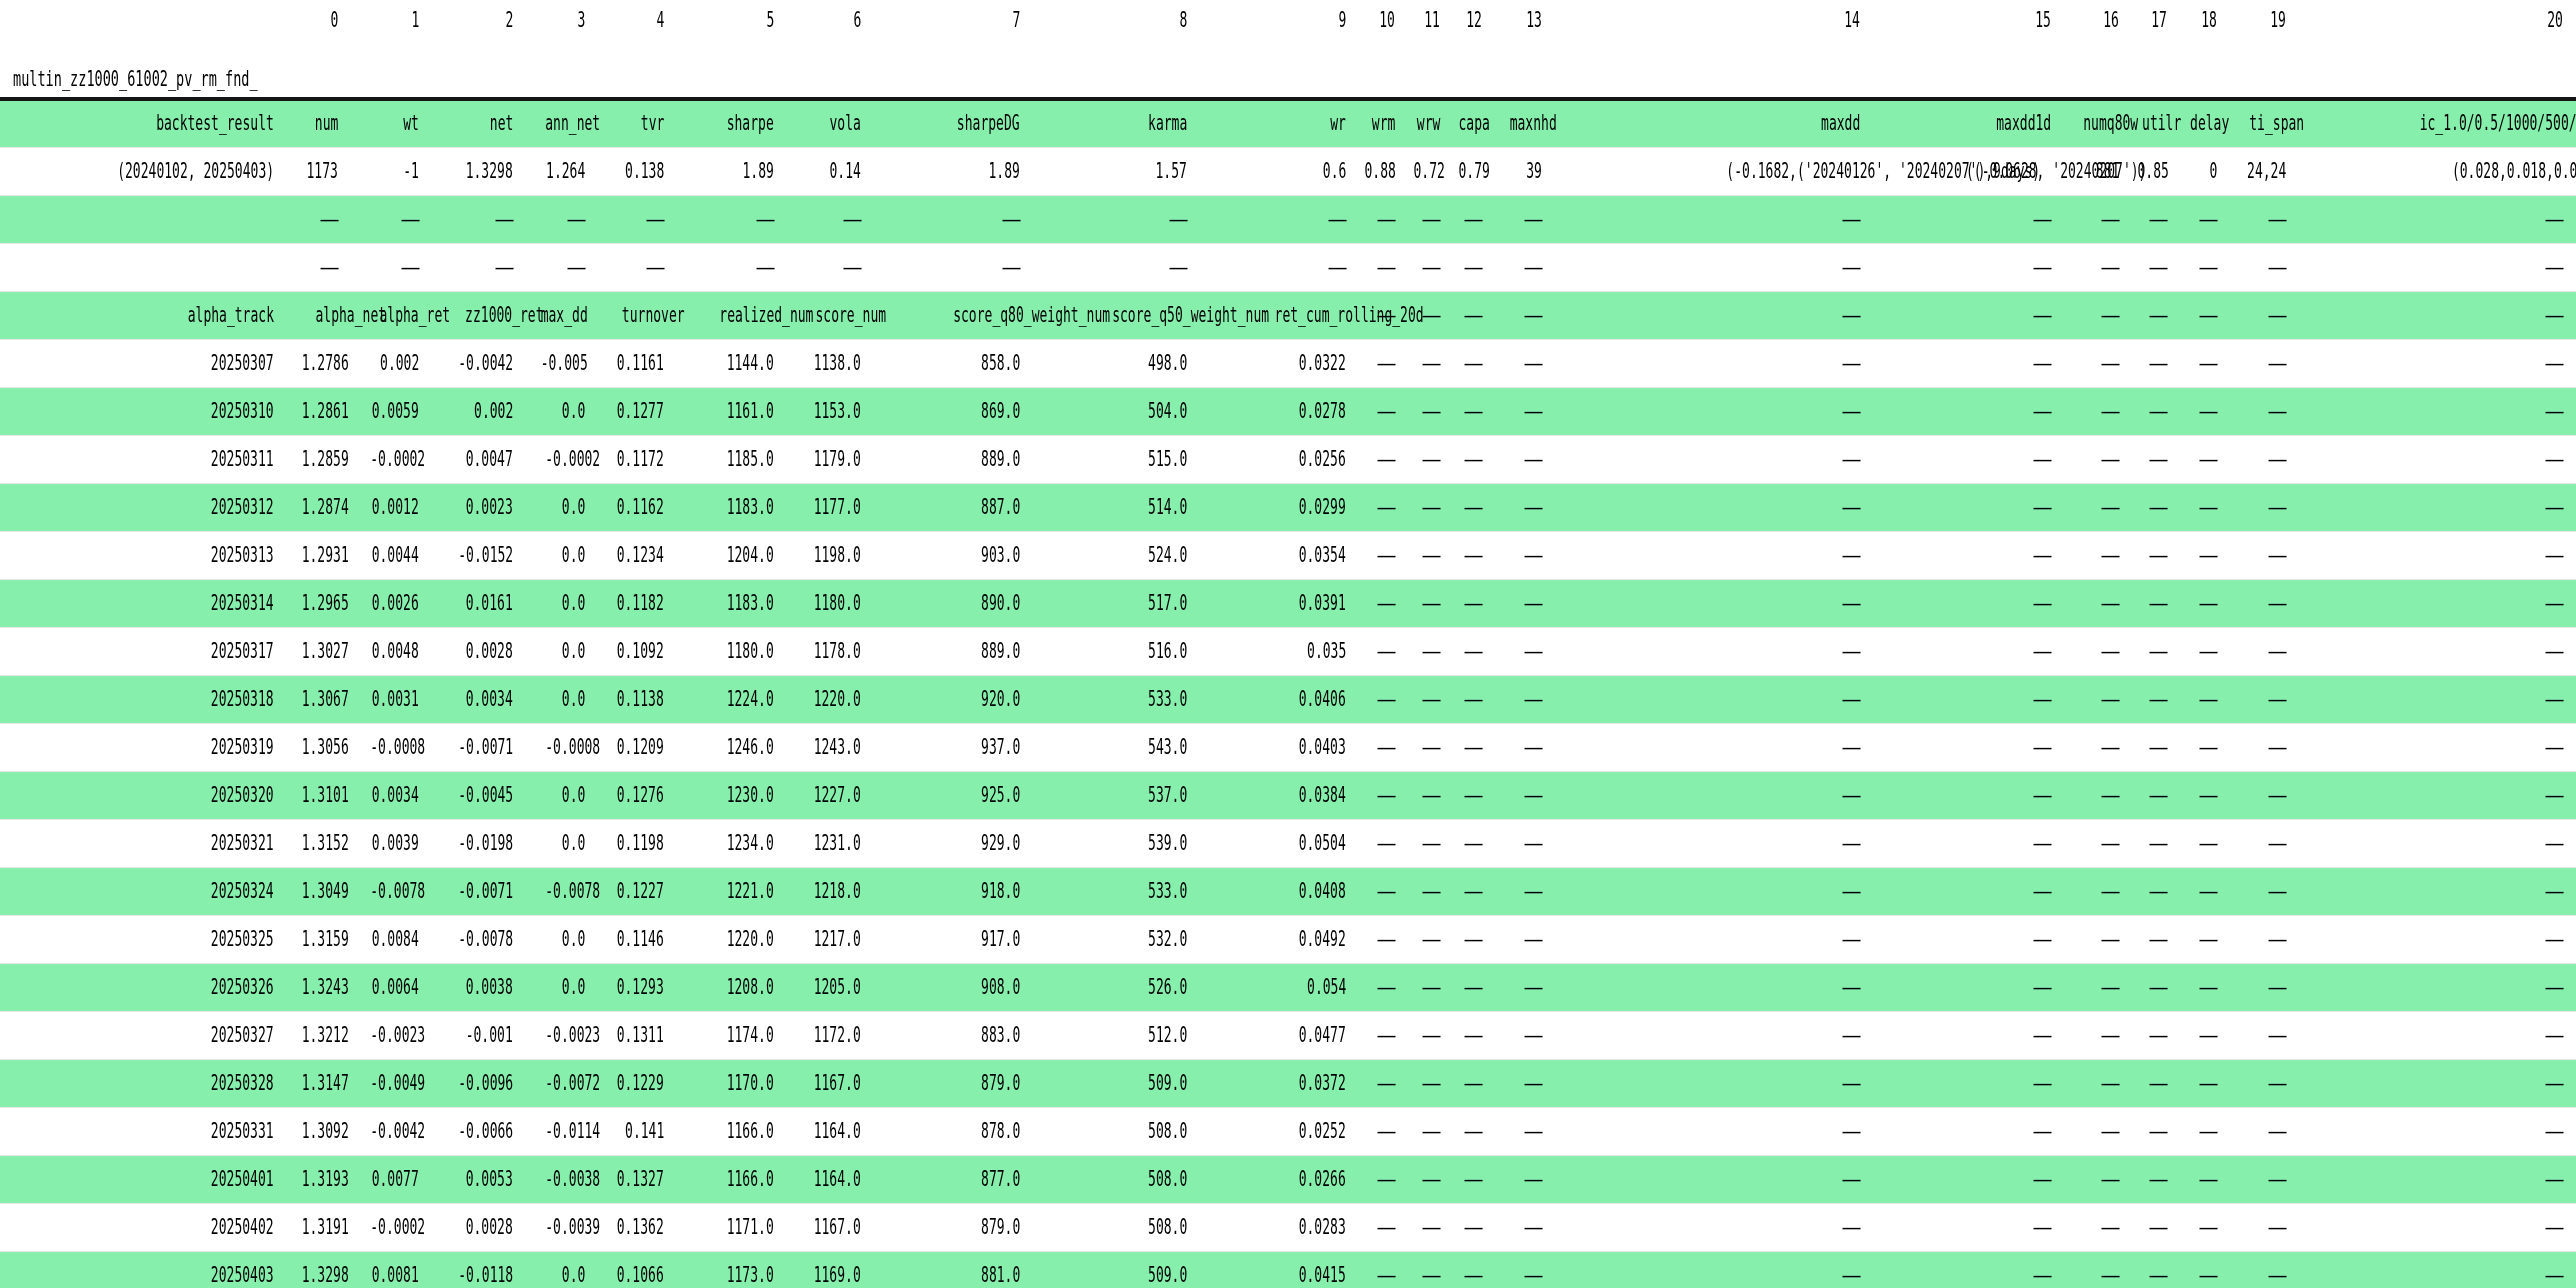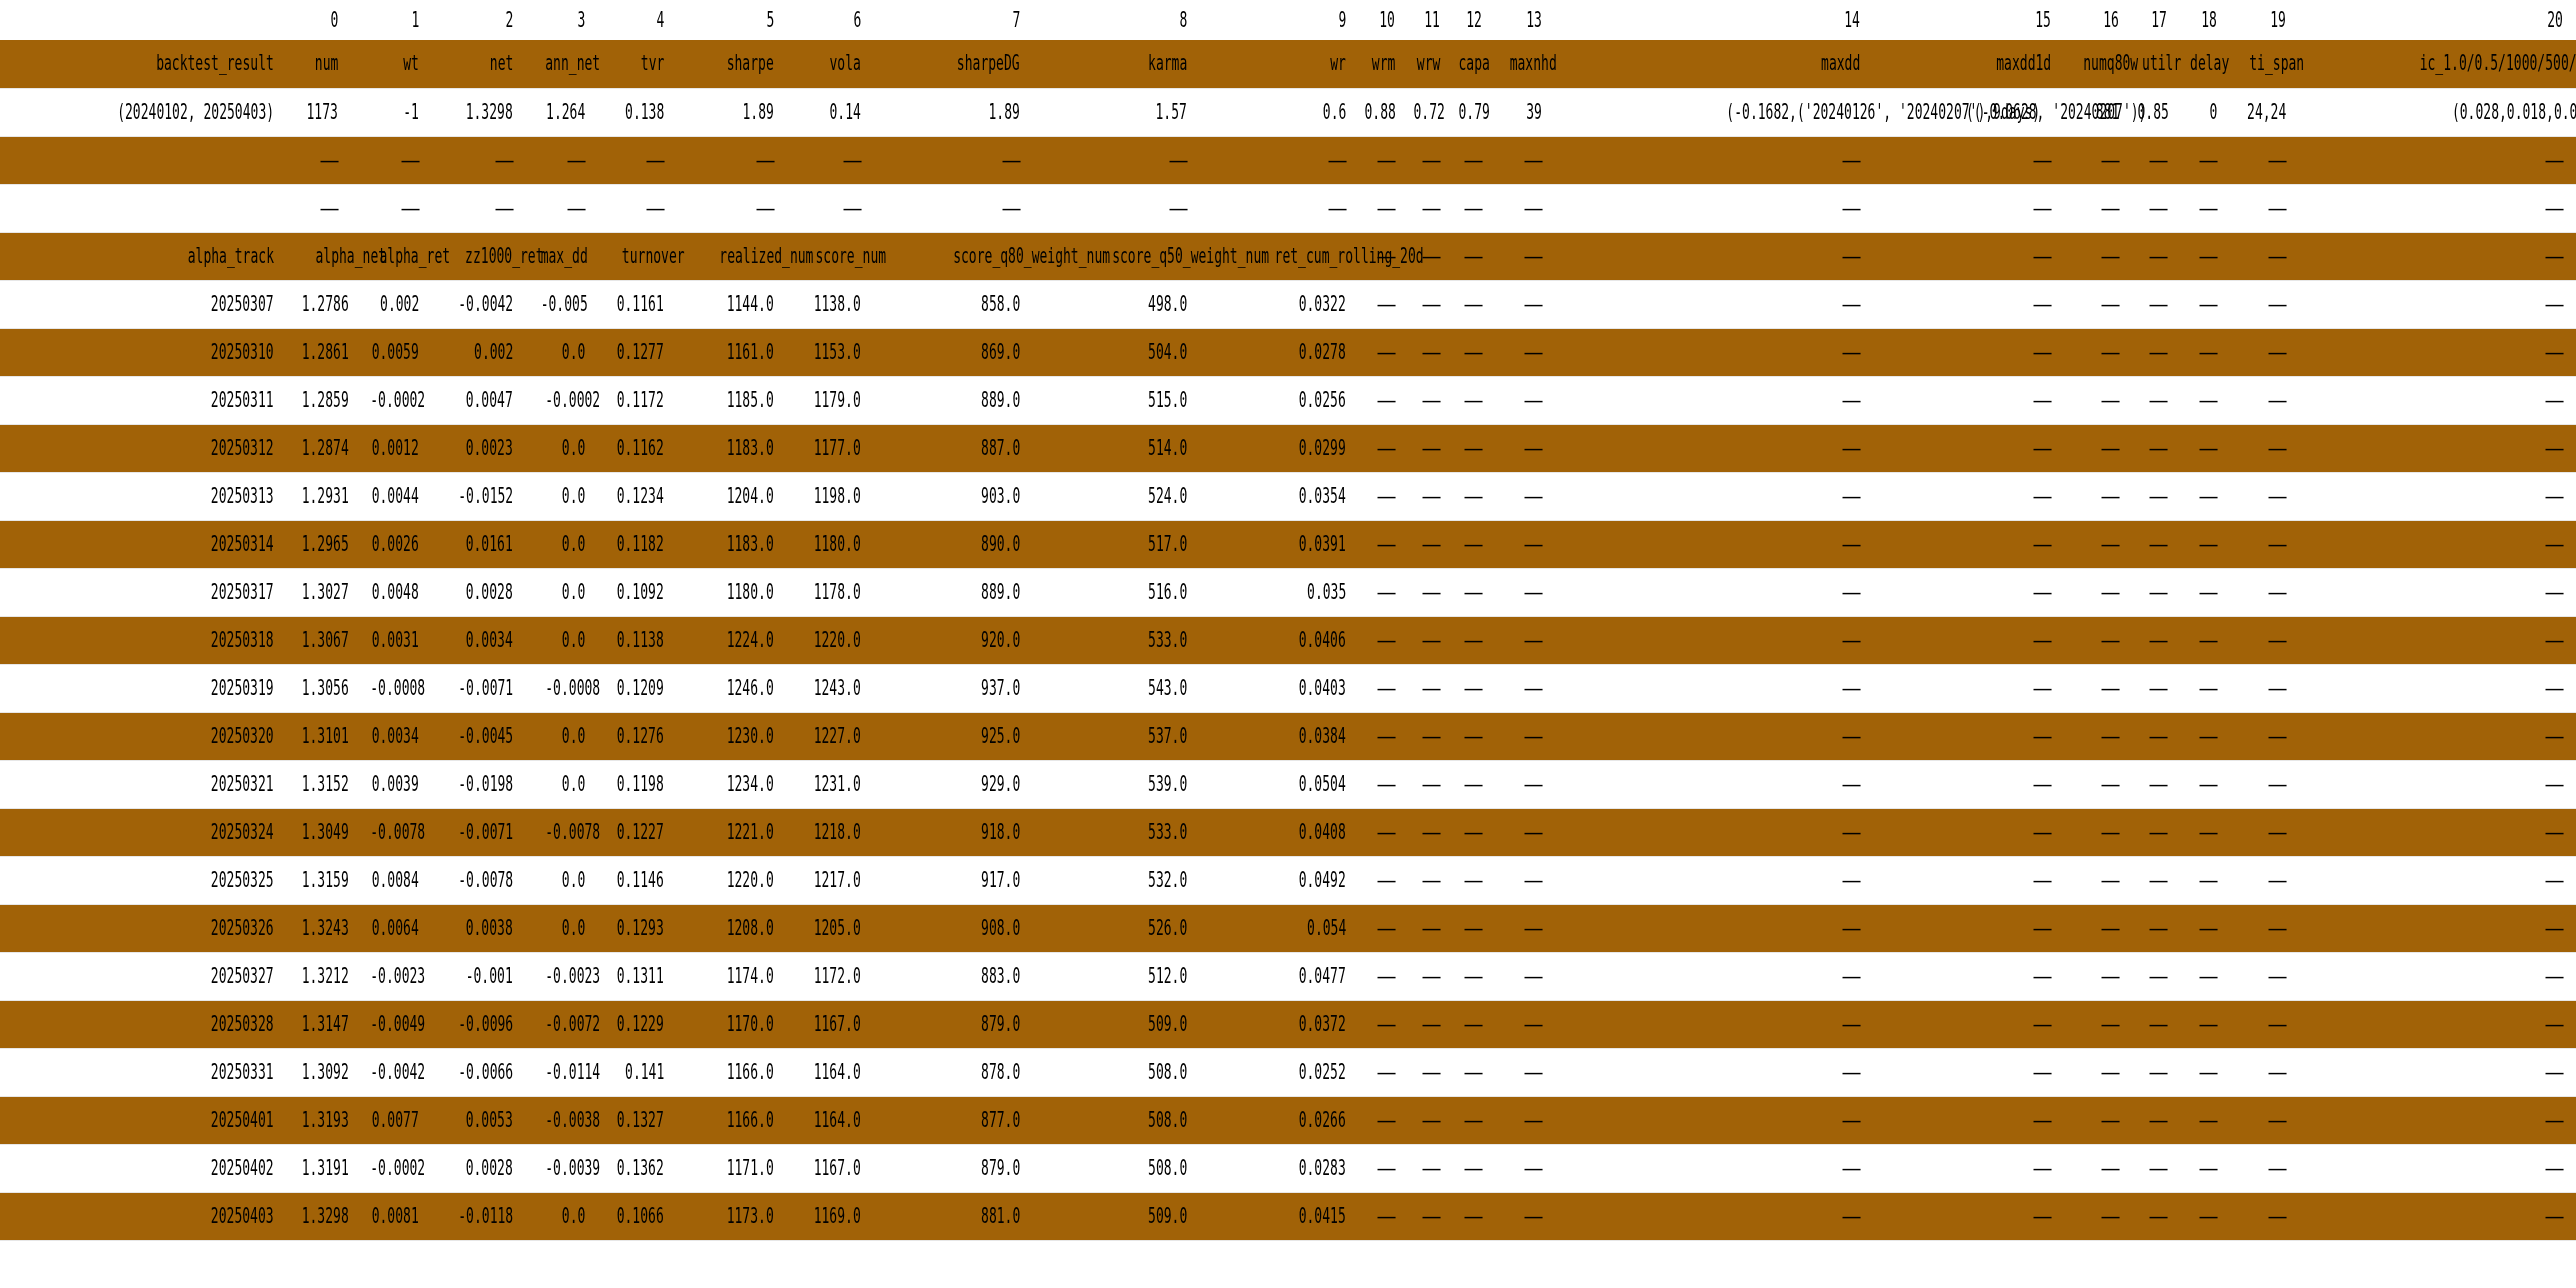--- a/index.html
+++ b/index.html
@@ -6,21 +6,21 @@
   body{font-family:"DejaVu Sans Mono","Liberation Mono",monospace;color:#000;}
   table{border-collapse:collapse;table-layout:fixed;width:2576px;}
   td{padding:0;text-align:right;vertical-align:middle;white-space:nowrap;overflow:visible;}
   td:last-child{padding-right:12.7px;}
   .cnd{display:inline-block;transform:scaleX(0.63);transform-origin:100% 50%;font-size:20.7px;white-space:pre;line-height:1;}
   .cnd.dash{transform:scaleX(1.45);}
   tr.numbers td{height:40px;}
   tr.titlerow td{height:49px;text-align:left;vertical-align:bottom;padding:0 0 8px 12.7px;border-bottom:4px solid #151515;}
   tr.titlerow .cnd{transform-origin:0 50%;font-size:21.5px;}
   tbody tr{height:48px;}
-  tbody tr.even{background:#a16207;}
+  tbody tr.even{background:#86efac;}
   tbody td{border-bottom:1.6px solid #e7e7e7;}
 </style>
 </head>
 <body>
 
 <table>
   <colgroup>
     <col style="width:274px">
       <col style="width:64px">
       <col style="width:81px">
@@ -62,20 +62,25 @@
         <td><span class="cnd">12</span></td>
         <td><span class="cnd">13</span></td>
         <td><span class="cnd">14</span></td>
         <td><span class="cnd">15</span></td>
         <td><span class="cnd">16</span></td>
         <td><span class="cnd">17</span></td>
         <td><span class="cnd">18</span></td>
         <td><span class="cnd">19</span></td>
         <td><span class="cnd">20</span></td>
       </tr>
+    <tr class="titlerow">
+      <td colspan="22">
+        <span class="cnd">multin_zz1000_61002_pv_rm_fnd_</span>
+      </td>
+    </tr>
   </thead>
   <tbody>
       <tr class="even">
         <td><span class="cnd">backtest_result</span></td>
         <td><span class="cnd">num</span></td>
         <td><span class="cnd">wt</span></td>
         <td><span class="cnd">net</span></td>
         <td><span class="cnd">ann_net</span></td>
         <td><span class="cnd">tvr</span></td>
         <td><span class="cnd">sharpe</span></td>

